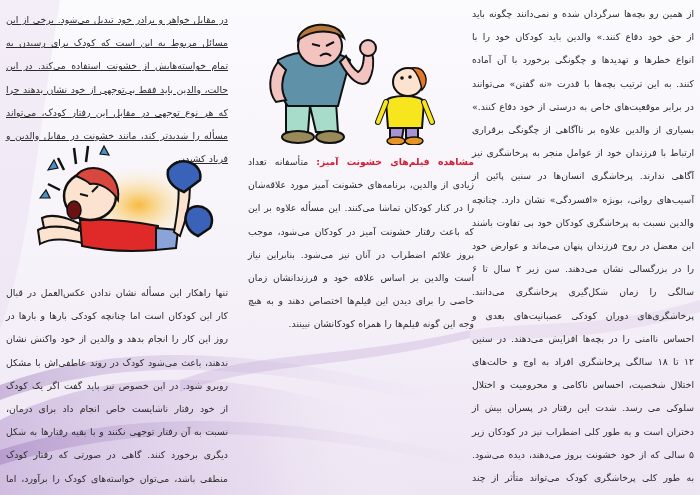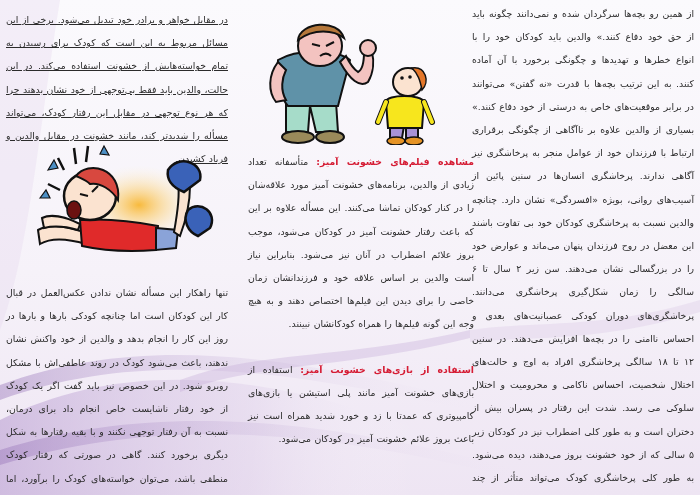--- a/index.html
+++ b/index.html
@@ -78,21 +78,20 @@
   <path d="M118,92 L110,112 M156,92 L164,112" stroke="#f7e61d" stroke-width="4" stroke-linecap="round"></path>
   <ellipse cx="140" cy="72" rx="15" ry="14" fill="#fbe3d0" stroke="#111" stroke-width="2"></ellipse>
   <path d="M144,58 C158,56 162,72 154,80 C152,70 150,64 144,58 Z" fill="#e4772a" stroke="#111" stroke-width="1.5"></path>
   <circle cx="134" cy="68" r="1.8" fill="#111"></circle>
     <circle cx="142" cy="67" r="1.8" fill="#111"></circle>
 </svg>
 
 <div class="col" id="col-mid">
   <p><span class="h-red">مشاهده فیلم‌های خشونت آمیز:</span><span> متأسفانه تعداد زیادی از والدین، برنامه‌های خشونت آمیز مورد علاقه‌شان را در کنار کودکان تماشا می‌کنند. این مسأله علاوه بر این که باعث رفتار خشونت آمیز در کودکان می‌شود، موجب بروز علائم اضطراب در آنان نیز می‌شود. بنابراین نیاز است والدین بر اساس علاقه خود و فرزندانشان زمان خاصی را برای دیدن این فیلم‌ها اختصاص دهند و به هیچ وجه این گونه فیلم‌ها را همراه کودکانشان نبینند.</span></p>
   <div class="gap"></div>
-  <p><span class="h-red">استفاده از بازی‌های خشونت آمیز:</span><span> استفاده از بازی‌های خشونت آمیز مانند پلی استیشن یا بازی‌های کامپیوتری که عمدتا با زد و خورد شدید همراه است نیز باعث بروز علائم خشونت آمیز در کودکان می‌شود.</span></p>
   <div class="gap"></div>
 
 </div>
 
 <div class="col" id="col-left">
   <p>در مقابل خواهر و برادر خود تبدیل می‌شود. برخی از این مسائل مربوط به این است که کودک برای رسیدن به تمام خواسته‌هایش از خشونت استفاده می‌کند. در این حالت، والدین باید فقط بی‌توجهی از خود نشان بدهند چرا که هر نوع توجهی در مقابل این رفتار کودک، می‌تواند مسأله را شدیدتر کند، مانند خشونت در مقابل والدین و فریاد کشیدن.</p>
 </div>
 
 <svg class="illus" style="left:28px; top:140px;" width="190" height="125" viewBox="0 0 190 125">
   <defs>

